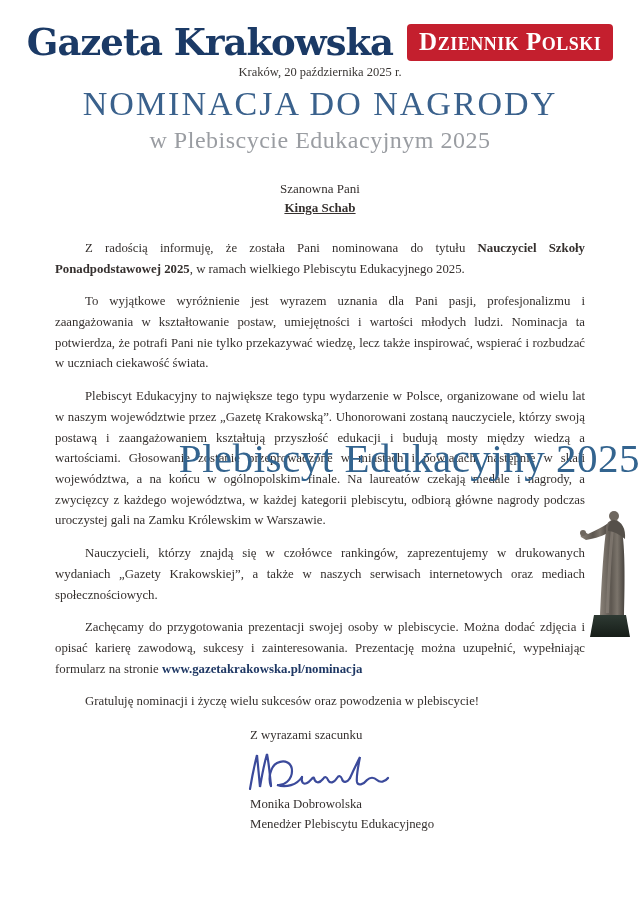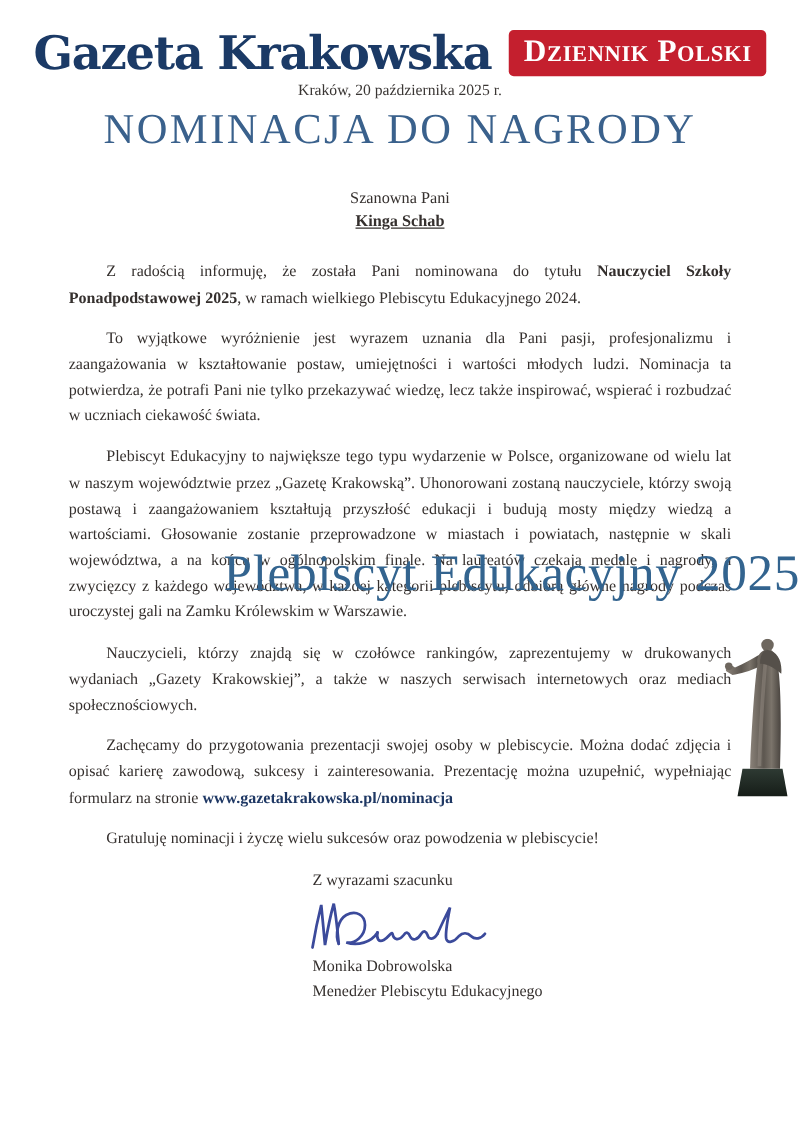--- a/index.html
+++ b/index.html
@@ -124,28 +124,29 @@
 <div class="page">
 
   <div class="header">
     <div class="gazeta-logo">Gazeta Krakowska</div>
     <div class="dziennik-logo">Dziennik Polski</div>
   </div>
 
   <div class="date-line">Kraków, 20 października 2025 r.</div>
 
   <h1 class="doc-title">NOMINACJA DO NAGRODY</h1>
+  <h2 class="doc-subtitle">w Plebiscycie Edukacyjnym 2025</h2>
 
   <div class="salutation">
     <div>Szanowna Pani</div>
     <div class="name">Kinga Schab</div>
   </div>
 
   <div class="letter-body">
-    <p><span class="seg-normal">Z radością informuję, że została Pani nominowana do tytułu </span><span class="seg-bold">Nauczyciel Szkoły Ponadpodstawowej 2025</span><span class="seg-normal">, w ramach wielkiego Plebiscytu Edukacyjnego 2024.</span></p>
+    <p><span class="seg-normal">Z radością informuję, że została Pani nominowana do tytułu </span><span class="seg-bold">Nauczyciel Szkoły Ponadpodstawowej 2025</span><span class="seg-normal">, w ramach wielkiego Plebiscytu Edukacyjnego 2025.</span></p>
     <p><span class="seg-normal">To wyjątkowe wyróżnienie jest wyrazem uznania dla Pani pasji, profesjonalizmu i zaangażowania w kształtowanie postaw, umiejętności i wartości młodych ludzi. Nominacja ta potwierdza, że potrafi Pani nie tylko przekazywać wiedzę, lecz także inspirować, wspierać i rozbudzać w uczniach ciekawość świata.</span></p>
     <p><span class="seg-normal">Plebiscyt Edukacyjny to największe tego typu wydarzenie w Polsce, organizowane od wielu lat w naszym województwie przez „Gazetę Krakowską”. Uhonorowani zostaną nauczyciele, którzy swoją postawą i zaangażowaniem kształtują przyszłość edukacji i budują mosty między wiedzą a wartościami. Głosowanie zostanie przeprowadzone w miastach i powiatach, następnie w skali województwa, a na końcu w ogólnopolskim finale. Na laureatów czekają medale i nagrody, a zwycięzcy z każdego województwa, w każdej kategorii plebiscytu, odbiorą główne nagrody podczas uroczystej gali na Zamku Królewskim w Warszawie.</span></p>
     <p><span class="seg-normal">Nauczycieli, którzy znajdą się w czołówce rankingów, zaprezentujemy w drukowanych wydaniach „Gazety Krakowskiej”, a także w naszych serwisach internetowych oraz mediach społecznościowych.</span></p>
     <p><span class="seg-normal">Zachęcamy do przygotowania prezentacji swojej osoby w plebiscycie. Można dodać zdjęcia i opisać karierę zawodową, sukcesy i zainteresowania. Prezentację można uzupełnić, wypełniając formularz na stronie </span><span class="seg-link">www.gazetakrakowska.pl/nominacja</span></p>
     <p><span class="seg-normal">Gratuluję nominacji i życzę wielu sukcesów oraz powodzenia w plebiscycie!</span></p>
   </div>
 
   <div class="closing-block">
     <div>Z wyrazami szacunku</div>
     <svg class="signature-svg" width="150" height="44" viewBox="0 0 150 44" fill="none">

